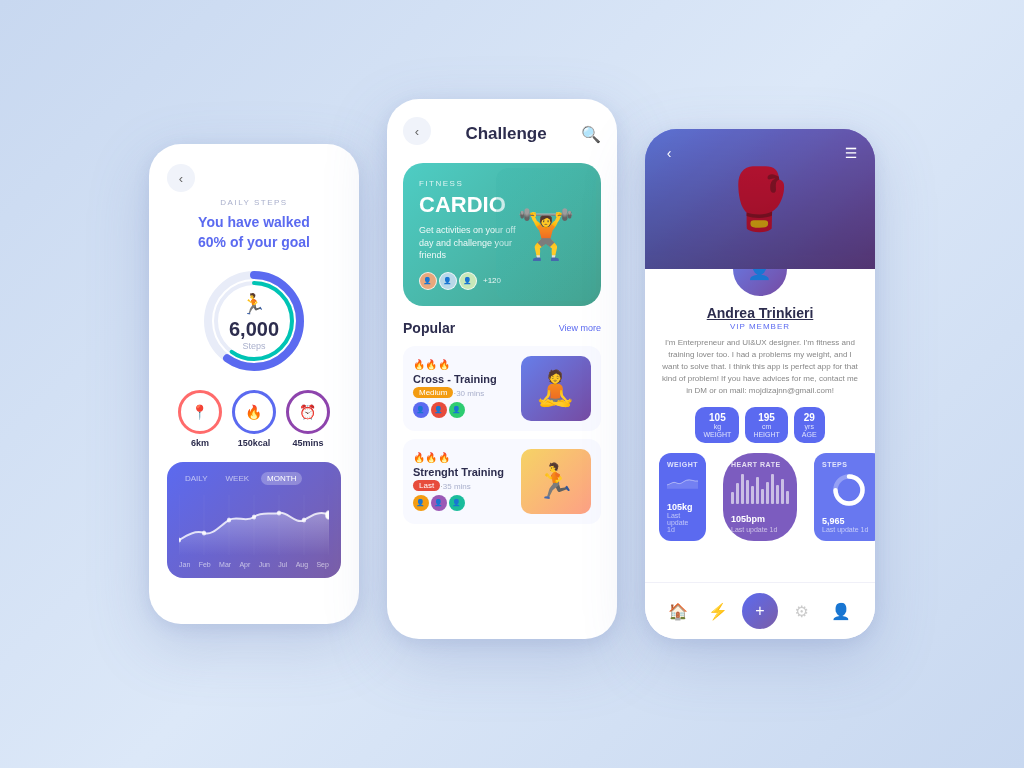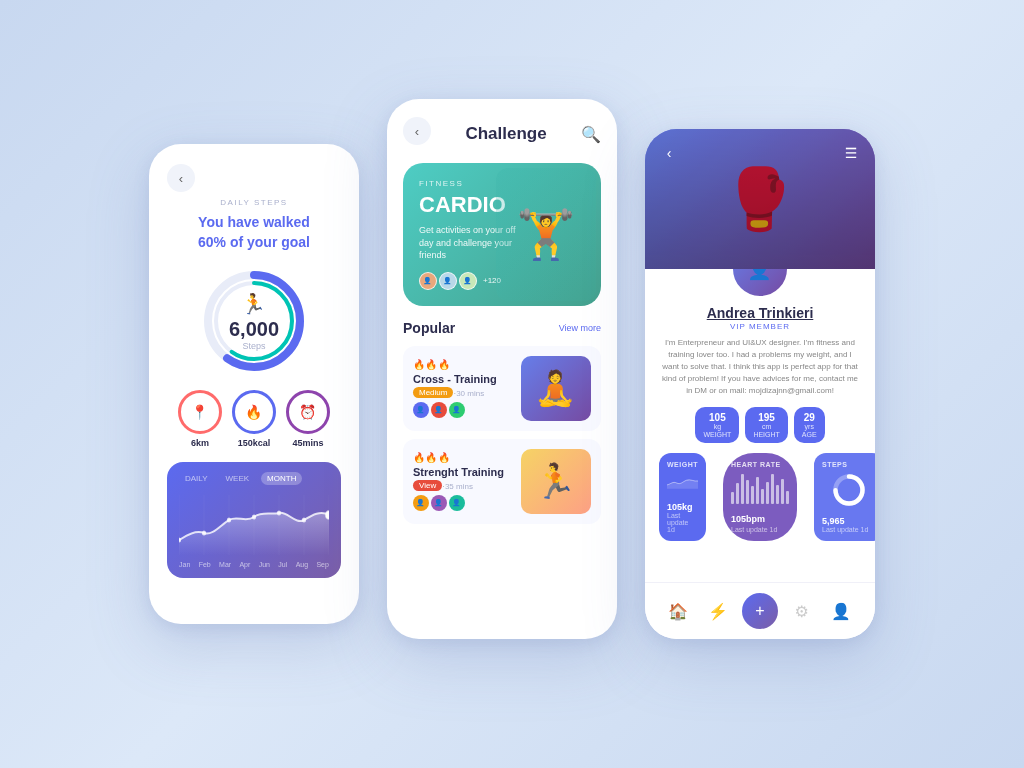--- a/index.html
+++ b/index.html
@@ -654,21 +654,21 @@
           <span style="font-size:34px;">🧘</span>
         </div>
       </div>
     </div>
 
     <div class="workout-card">
       <div class="workout-info">
         <div class="workout-flames">🔥🔥🔥</div>
         <div class="workout-name">Strenght Training</div>
         <div class="workout-meta">
-          <span class="difficulty-badge difficulty-hard">View</span>
+          <span class="difficulty-badge difficulty-hard">Last</span>
           <span style="color:#aaa;font-size:8px;">·</span>
           <span class="workout-time">35 mins</span>
         </div>
         <div class="workout-avatars">
           <div class="av-xs" style="background:#f39c12;">👤</div>
           <div class="av-xs" style="background:#9b59b6;">👤</div>
           <div class="av-xs" style="background:#1abc9c;">👤</div>
         </div>
       </div>
       <div class="workout-thumb">

